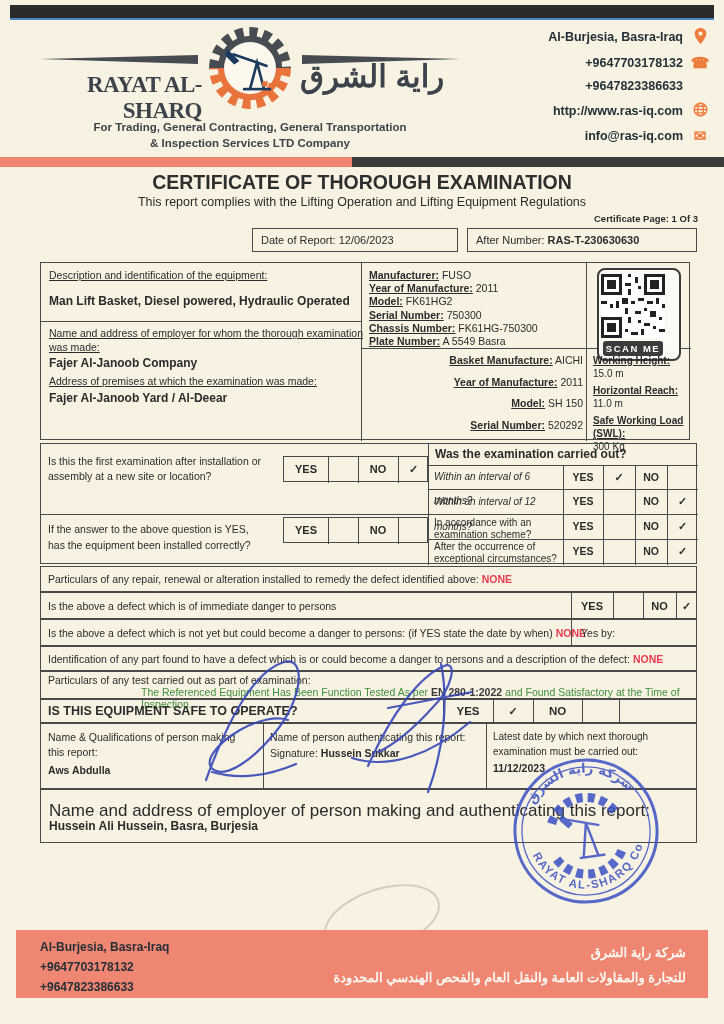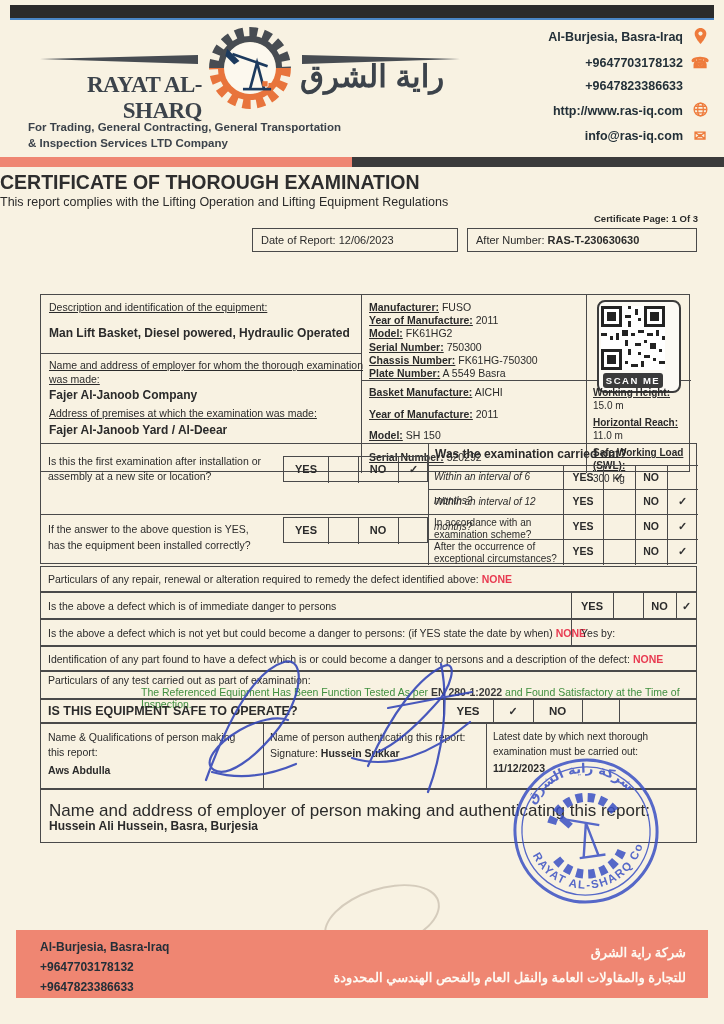--- a/index.html
+++ b/index.html
@@ -5,21 +5,21 @@
   html,body{margin:0;padding:0;}
   .page{position:relative;width:724px;height:1024px;background:#f8f2e2;
         font-family:"Liberation Sans",sans-serif;color:#2b2b2b;overflow:hidden;}
   .abs{position:absolute;}
   .b{border:1px solid #4a4a4a;box-sizing:border-box;}
   .vline{position:absolute;width:1px;background:#4a4a4a;}
   .hline{position:absolute;height:1px;background:#4a4a4a;}
   .u{text-decoration:underline;}
   .bold{font-weight:bold;}
   .it{font-style:italic;}
-  .center{}
+  .center{text-align:center;}
   .red{color:#e83a50;font-weight:bold;}
   .green{color:#3f8f3f;}
   .chk{color:#333;font-weight:bold;}
   .lbl{font-size:10.5px;}
   .cellYN{font-weight:bold;font-size:11px;text-align:center;position:absolute;}
   .wedgeL{background:#474c52;clip-path:polygon(0 45%,100% 0,100% 100%);}
   .wedgeR{background:#474c52;clip-path:polygon(0 0,100% 45%,0 100%);}
   .contact-row{display:flex;align-items:center;justify-content:flex-end;gap:7px;
                font-size:12.5px;font-weight:bold;color:#233038;margin-bottom:9px;}
   .icon-slot{width:20px;text-align:center;color:#ee7b3c;font-size:15px;line-height:15px;}
@@ -110,21 +110,21 @@
 
   <div class="abs b" style="left:252px;top:228px;width:206px;height:24px;font-size:11px;line-height:22px;padding-left:8px;">
     <span>Date of Report:</span>
     <span>12/06/2023</span>
   </div>
   <div class="abs b" style="left:467px;top:228px;width:230px;height:24px;font-size:11px;line-height:22px;padding-left:8px;">
     <span>After Number:</span>
     <span class="bold">RAS-T-230630630</span>
   </div>
 
-  <div class="abs b" style="left:40px;top:262px;width:650px;height:178px;margin-top:32px;">
+  <div class="abs b" style="left:40px;top:262px;width:650px;height:178px;">
     <div class="vline" style="left:320px;top:0;height:178px;"></div>
     <div class="vline" style="left:545px;top:0;height:178px;"></div>
     <div class="hline" style="left:0;top:58px;width:320px;"></div>
     <div class="hline" style="left:320px;top:85px;width:330px;"></div>
 
     <div class="abs lbl u" style="left:8px;top:6px;">Description and identification of the equipment:</div>
     <div class="abs bold" style="left:8px;top:31px;font-size:12px;">Man Lift Basket, Diesel powered, Hydraulic Operated</div>
 
     <div class="abs lbl u" style="left:8px;top:64px;">Name and address of employer for whom the thorough examination</div>
     <div class="abs lbl u" style="left:8px;top:78px;">was made:</div>
@@ -134,21 +134,21 @@
 
     <div class="abs" style="left:328px;top:6px;width:214px;">
       <div class="mid-row"><span class="bold u">Manufacturer:</span> <span>FUSO</span></div>
       <div class="mid-row"><span class="bold u">Year of Manufacture:</span> <span>2011</span></div>
       <div class="mid-row"><span class="bold u">Model:</span> <span>FK61HG2</span></div>
       <div class="mid-row"><span class="bold u">Serial Number:</span> <span>750300</span></div>
       <div class="mid-row"><span class="bold u">Chassis Number:</span> <span>FK61HG-750300</span></div>
       <div class="mid-row"><span class="bold u">Plate Number:</span> <span>A 5549 Basra</span></div>
     </div>
 
-    <div class="abs" style="left:328px;top:91px;width:214px;">
+    <div class="abs" style="left:328px;top:91px;width:214px;text-align:right;">
       <div class="mid-row" style="margin-bottom:8.5px;"><span class="bold u">Basket Manufacture:</span> <span>AICHI</span></div>
       <div class="mid-row" style="margin-bottom:8.5px;"><span class="bold u">Year of Manufacture:</span> <span>2011</span></div>
       <div class="mid-row" style="margin-bottom:8.5px;"><span class="bold u">Model:</span> <span>SH 150</span></div>
       <div class="mid-row"><span class="bold u">Serial Number:</span> <span>520292</span></div>
     </div>
 
     <div class="abs qr-frame" style="left:556px;top:5px;width:84px;">
       <svg width="64" height="64" viewBox="0 0 21 21" shape-rendering="crispEdges">
         <rect width="21" height="21" fill="#fff"></rect>
         <g fill="#222">
@@ -259,21 +259,21 @@
     <div class="cellYN chk" style="left:626px;top:70px;width:31px;line-height:25px;">✓</div>
 
     <div class="abs" style="left:393px;top:97px;width:125px;font-size:10px;line-height:1.2;">After the occurrence of exceptional circumstances?</div>
     <div class="cellYN" style="left:522px;top:95px;width:40px;line-height:25px;font-size:10.5px;">YES</div>
     <div class="cellYN chk" style="left:562px;top:95px;width:32px;line-height:25px;"></div>
     <div class="cellYN" style="left:594px;top:95px;width:32px;line-height:25px;font-size:10.5px;">NO</div>
     <div class="cellYN chk" style="left:626px;top:95px;width:31px;line-height:25px;">✓</div>
   </div>
 
   <div class="abs b" style="left:40px;top:566px;width:657px;height:26px;font-size:10.5px;line-height:25px;padding-left:7px;">
-    <span>Particulars of any repair, renewal or alteration required to remedy the defect identified above:</span>
+    <span>Particulars of any repair, renewal or alteration installed to remedy the defect identified above:</span>
     <span class="red">NONE</span>
   </div>
 
   <div class="abs b" style="left:40px;top:592px;width:657px;height:27px;">
     <div class="vline" style="left:530px;top:0;height:27px;"></div>
     <div class="vline" style="left:572px;top:0;height:27px;"></div>
     <div class="vline" style="left:602px;top:0;height:27px;"></div>
     <div class="vline" style="left:635px;top:0;height:27px;"></div>
     <div class="abs" style="left:7px;font-size:10.5px;line-height:26px;">Is the above a defect which is of immediate danger to persons</div>
     <div class="cellYN" style="left:530px;width:42px;line-height:26px;">YES</div>

